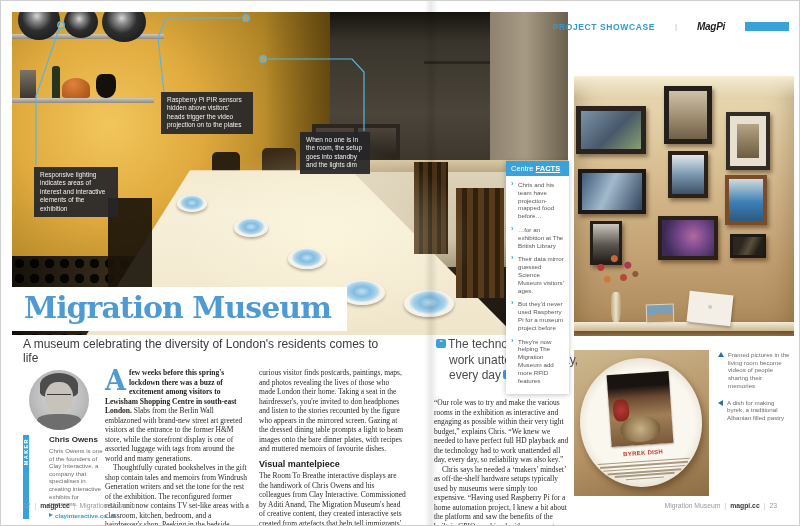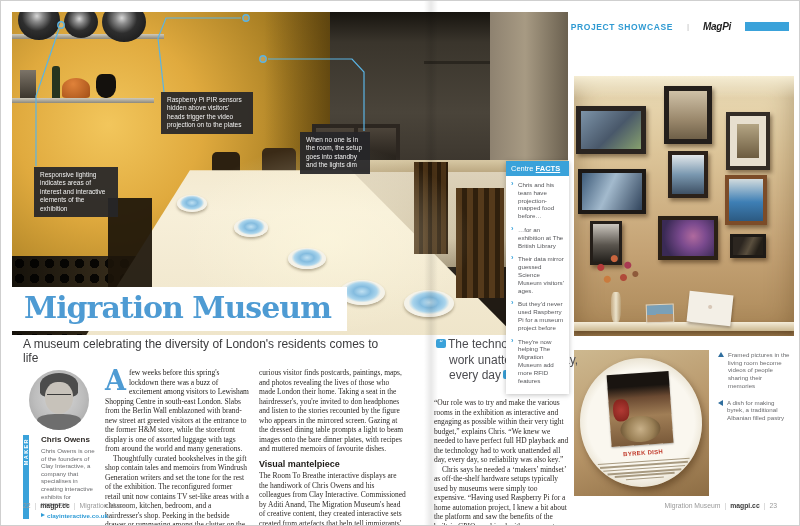--- a/index.html
+++ b/index.html
@@ -2,21 +2,21 @@
 <html><head>
 <meta charset="utf-8">
 <style>
   * { margin:0; padding:0; box-sizing:border-box; }
   body { background:#e9e9e9; font-family:"Liberation Sans", sans-serif; }
   .spread { position:relative; width:800px; height:526px; background:#fff;
             border:1px solid #cfcfcf; overflow:hidden; }
   .abs { position:absolute; }
 
   
-  .masthead { position:absolute; top:20px; right:10px; display:flex; align-items:center; gap:14px; z-index:30; }
+  .masthead { position:absolute; top:20px; right:10px; display:flex; align-items:center; gap:20px; z-index:30; }
   .masthead-section { font-size:8.5px; font-weight:bold; letter-spacing:0.6px; color:#2f9ad2; }
   .masthead-sep { font-size:8px; color:#b6b6b6; }
   .masthead-logo { font-size:10px; font-weight:bold; font-style:italic; color:#1f1f1f; letter-spacing:-0.3px; }
   .masthead-bar { width:44px; height:9px; background:#3aa2da; }
 
   
   .photo { position:absolute; left:11px; top:11px; width:556px; height:323px;
            background:#221c15; overflow:hidden; z-index:1;
            box-shadow: inset 0 0 40px rgba(0,0,0,0.35); }
   .wall-yellow { left:0; top:0; width:322px; height:268px;
@@ -96,38 +96,38 @@
       background: radial-gradient(circle at 50% 45%, #d9d9d9 0%, #bdbdbd 55%, #9b9b9b 100%);
       overflow:hidden; }
   .maker-hair { position:absolute; left:11px; top:3px; width:38px; height:24px;
       background:#4c4c4c; border-radius:50% 50% 20% 20%; }
   .maker-face { position:absolute; left:16px; top:12px; width:28px; height:32px;
       background:#c7c2ba; border-radius:45% 45% 50% 50%; }
   .maker-glasses { position:absolute; left:18px; top:24px; width:24px; height:6px;
       border-top:1.5px solid #3a3a3a; }
   .maker-shirt { position:absolute; left:8px; top:44px; width:44px; height:16px;
       background:#6e6e6e; border-radius:40% 40% 0 0; }
-  .maker-row { display:flex; margin-top:5px; gap:12px; }
+  .maker-row { display:flex; margin-top:5px; gap:20px; }
   .maker-tab { width:10px; background:#3aa2da; display:flex; align-items:flex-start; justify-content:center; padding-top:3px; }
   .maker-tab span { writing-mode:vertical-rl; transform:rotate(180deg); color:#fff;
       font-size:5.5px; font-weight:bold; letter-spacing:1.4px; }
   .maker-name { font-size:8px; font-weight:bold; color:#2e2a26; margin-bottom:3px; }
   .maker-bio { font-size:6.2px; line-height:7.6px; color:#6a6b6e; width:58px; }
   .maker-link { margin-top:4px; font-size:6.2px; font-weight:bold; color:#2e9bd6; display:flex; align-items:center; gap:2px; }
   .link-arrow { width:0; height:0; border-top:2.5px solid transparent; border-bottom:2.5px solid transparent;
       border-left:4px solid #2e9bd6; }
 
   
   .bodycopy { font-family:"Liberation Serif", serif; font-size:7.5px; line-height:9.5px; color:#2d2926; }
   .col1 { position:absolute; left:104px; top:367px; width:144px; }
   .col2 { position:absolute; left:258px; top:367px; width:148px; }
   .col3 { position:absolute; left:433px; top:397px; width:136px; }
   .dropcap { float:left; font-family:"DejaVu Serif","Liberation Serif",serif; font-weight:bold;
       color:#4e9bd3; font-size:27px; line-height:21px; margin:2px 3px 0 0; }
-  .lead { font-weight:normal; color:#1e1b18;text-align:center; }
+  .lead { font-weight:bold; color:#1e1b18;text-align:center; }
   .indent { text-indent:8px; }
   .subhead { font-family:"Liberation Sans",sans-serif; font-weight:bold; font-size:9px;
       color:#1e1b18; margin:6px 0 2px 0; }
 
   
   .pullquote { position:absolute; left:433px; top:336px; width:160px; z-index:10;
       font-size:12px; line-height:15.5px; color:#4c4c50; }
   .pullquote .pq-line { display:block; padding-left:15px; }
   .pullquote .pq-first { padding-left:0; }
   .q-icon { display:inline-block; width:10px; height:9px; background:#3aa2da; border-radius:2px;

